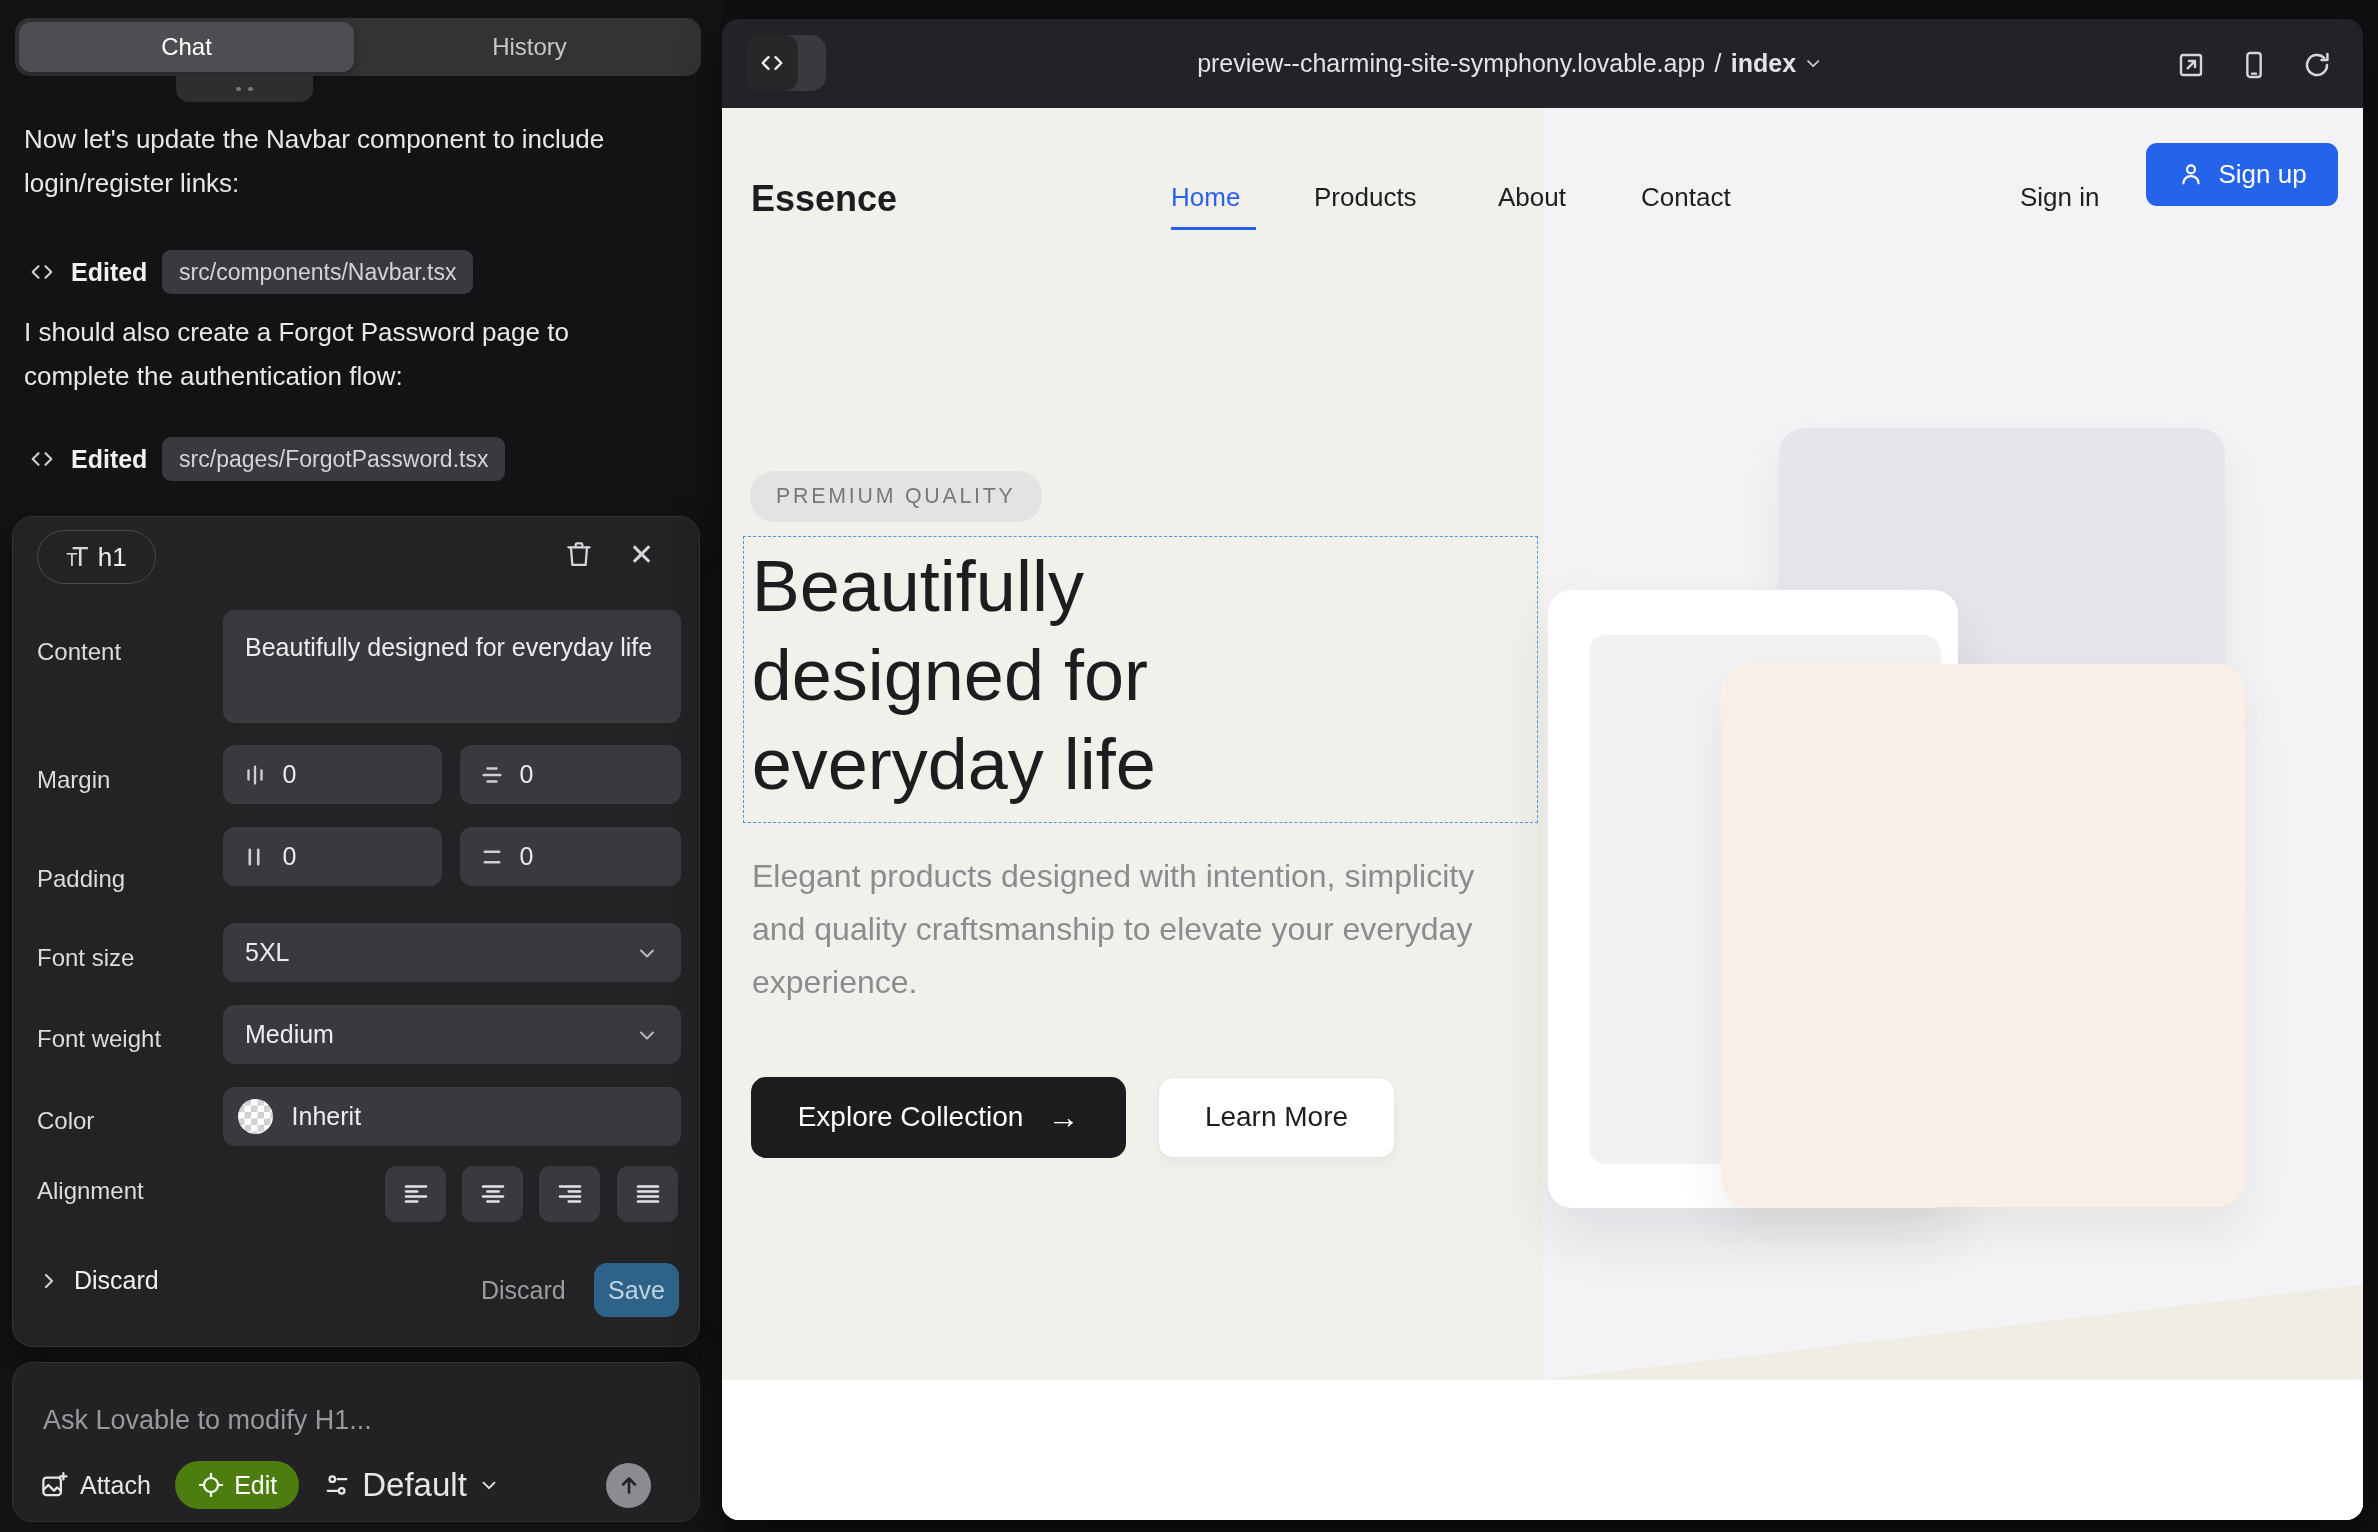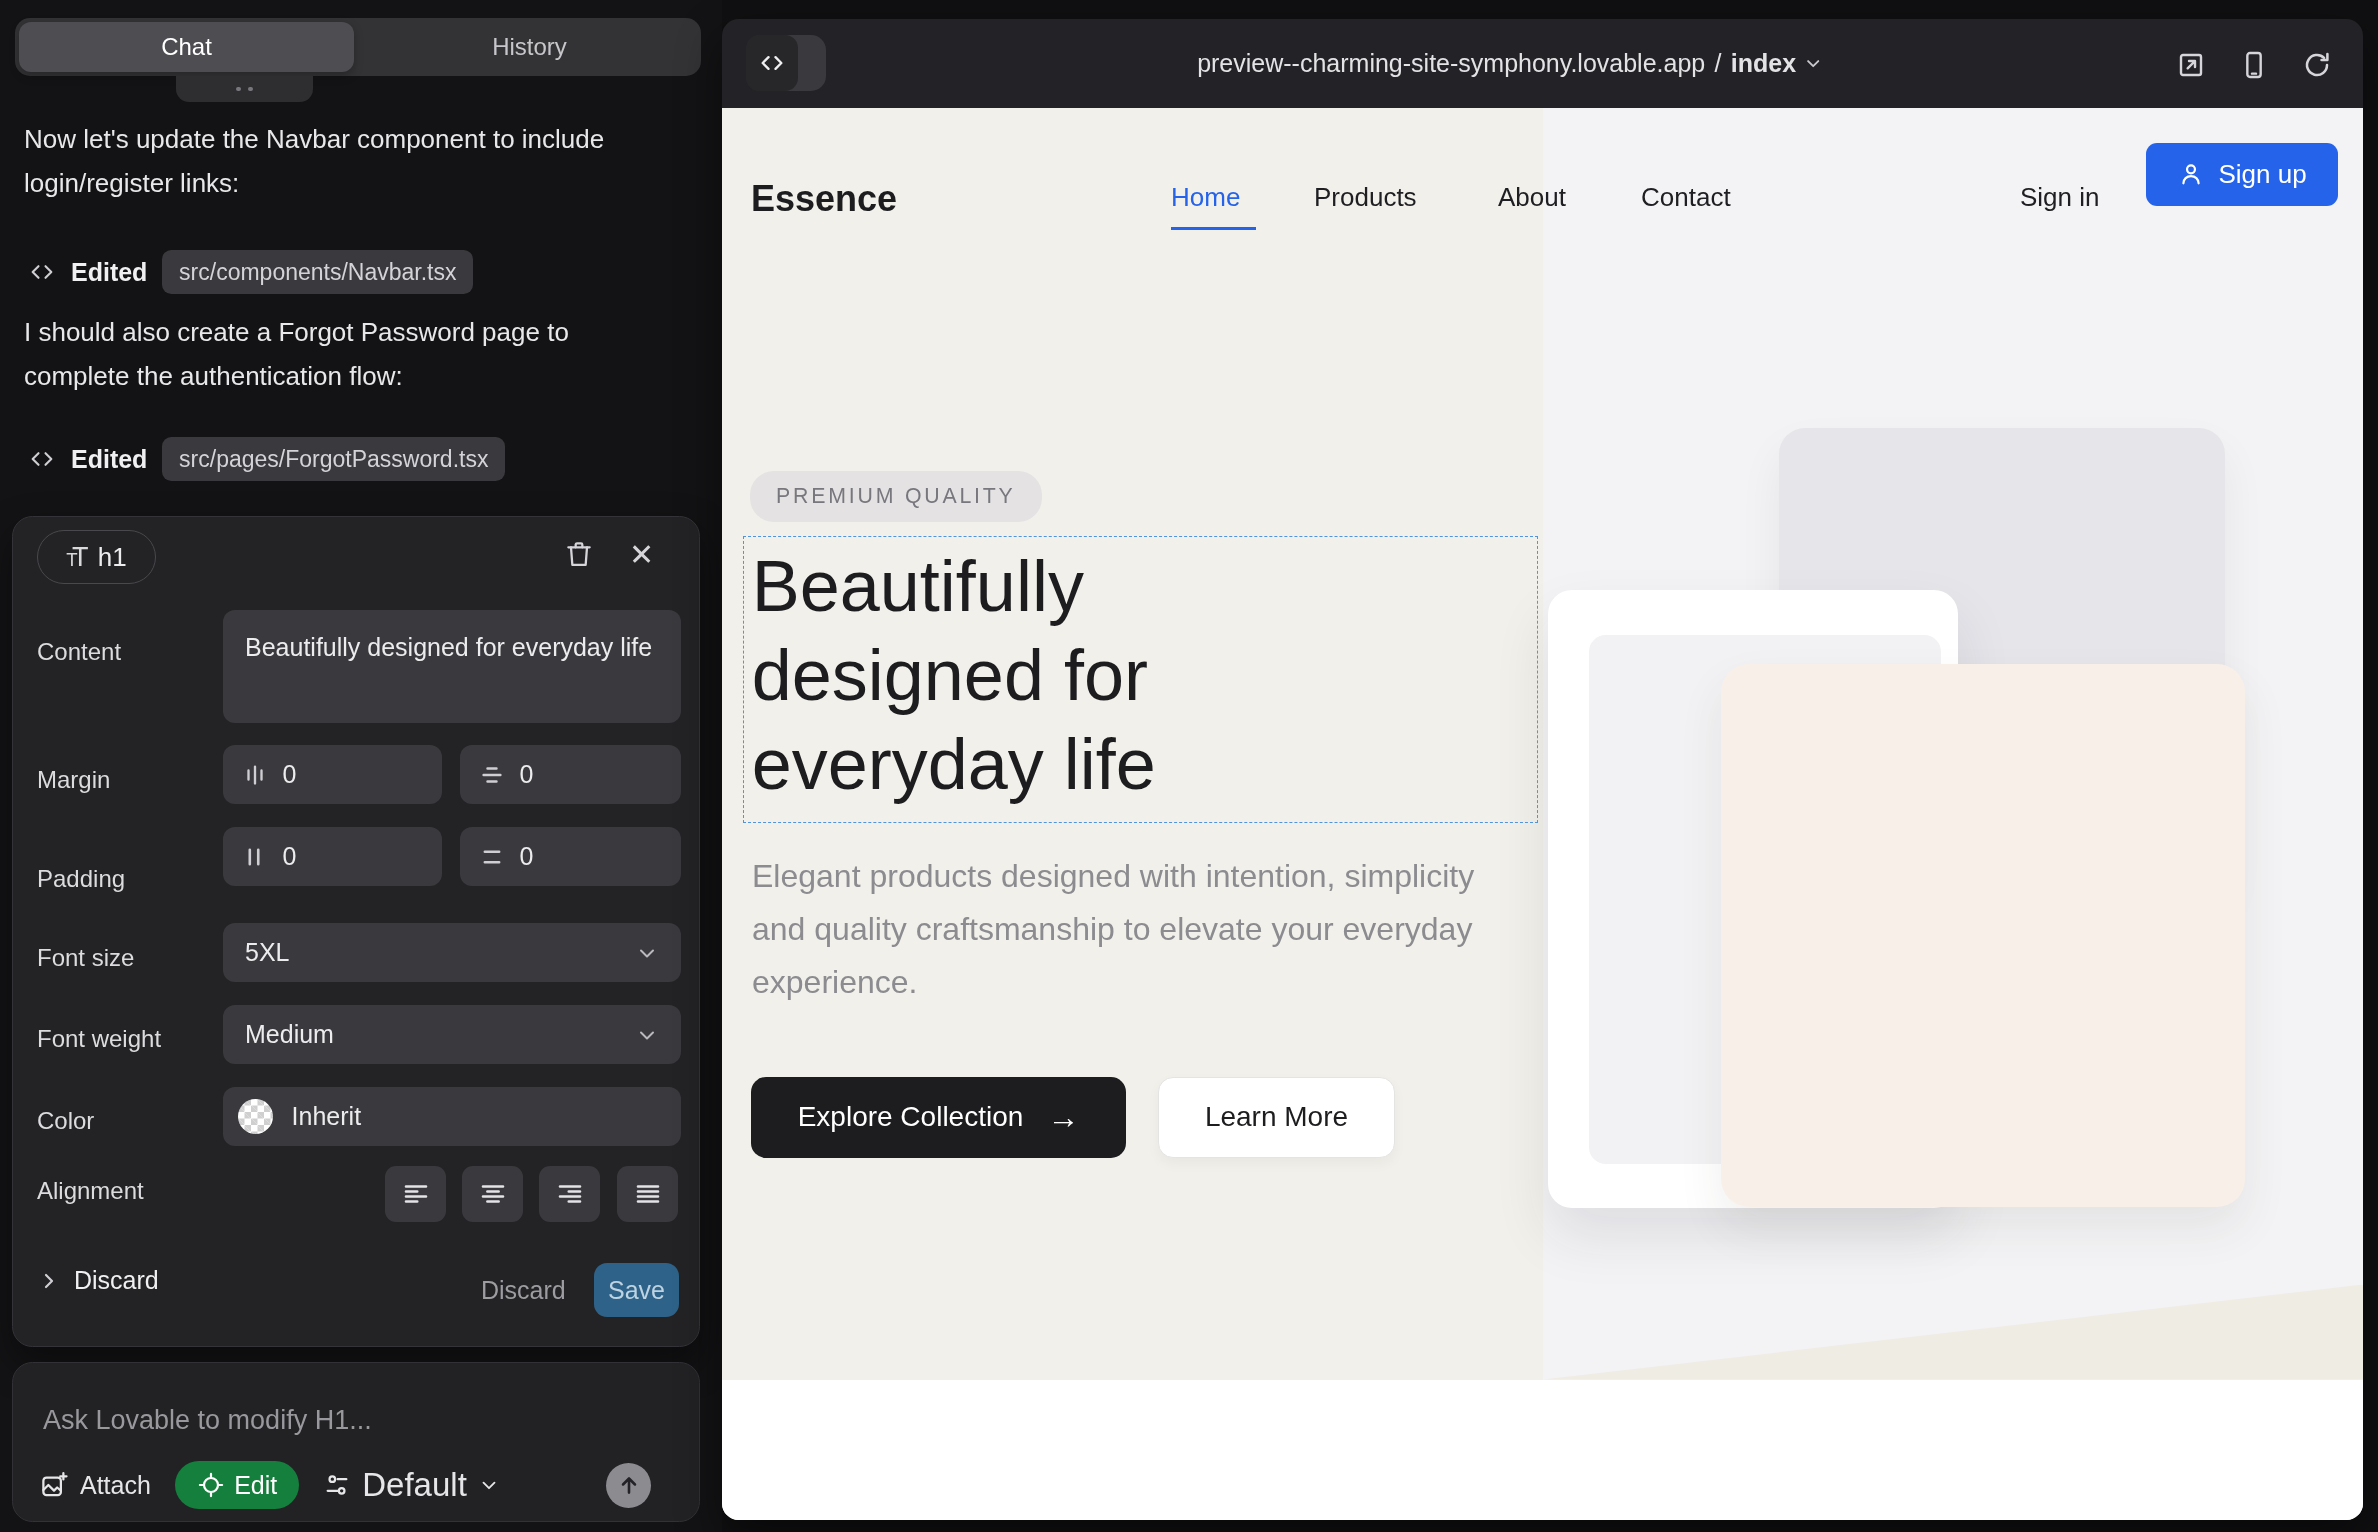--- a/index.html
+++ b/index.html
@@ -53,21 +53,21 @@
   .advanced-row { left:24px; top:749px; display:flex; align-items:center; gap:13px; color:#f0f0f2; font-size:25px; }
   .advanced-row svg { color:#cfcfd3; }
   .discard { left:468px; top:759px; font-size:25px; color:#9c9ca1; }
   .save-btn { left:581px; top:746px; width:85px; height:54px; background:#2f6288; border-radius:13px; display:flex; align-items:center; justify-content:center; font-size:25px; color:#bdd3e2; }
 
   
   .composer { left:12px; top:1362px; width:688px; height:160px; background:#222225; border:0.9px solid #313136; border-radius:20.4px; }
   .composer .placeholder { left:30px; top:42px; font-size:27px; color:#98989d; }
   .composer-row { left:26px; top:96px; right:26px; height:52px; display:flex; align-items:center; gap:24px; color:#e6e6e9; }
   .attach { display:flex; align-items:center; gap:11px; font-size:25px; }
-  .edit-pill { display:flex; align-items:center; gap:9.3px; background:#15803d; color:#ffffff; font-size:25px; height:48px; padding:0 22px; border-radius:24px; }
+  .edit-pill { display:flex; align-items:center; gap:9.3px; background:#4d7c0f; color:#ffffff; font-size:25px; height:48px; padding:0 22px; border-radius:24px; }
   .mode { display:flex; align-items:center; gap:11px; font-size:33px; }
   .send-btn { position:absolute; right:22px; width:45px; height:45px; border-radius:50%; background:#8b8b90; display:flex; align-items:center; justify-content:center; color:#232327; }
 
   
   .browser { left:722px; top:18.6px; width:1641px; height:1501px; background:#232327; border-radius:16.7px; box-shadow:0 18.6px 46px rgba(0,0,0,.45); }
   .devtoggle { left:24px; top:16.7px; width:80px; height:56px; background:#3a3a3e; border-radius:15px; }
   .devtoggle .seg { position:absolute; left:0; top:0; width:52px; height:56px; background:#27272a; border-radius:13px; display:flex; align-items:center; justify-content:center; color:#f0f0f2; }
   .urlbar { left:0; top:0; width:100%; height:89px; display:flex; align-items:center; justify-content:center; gap:9.3px; color:#e3e3e6; font-size:25px; transform:translateX(-32px); }
   .urlbar .pagechunk { display:flex; align-items:center; gap:7.4px; }
   .urlbar svg { color:#c9c9cd; }

